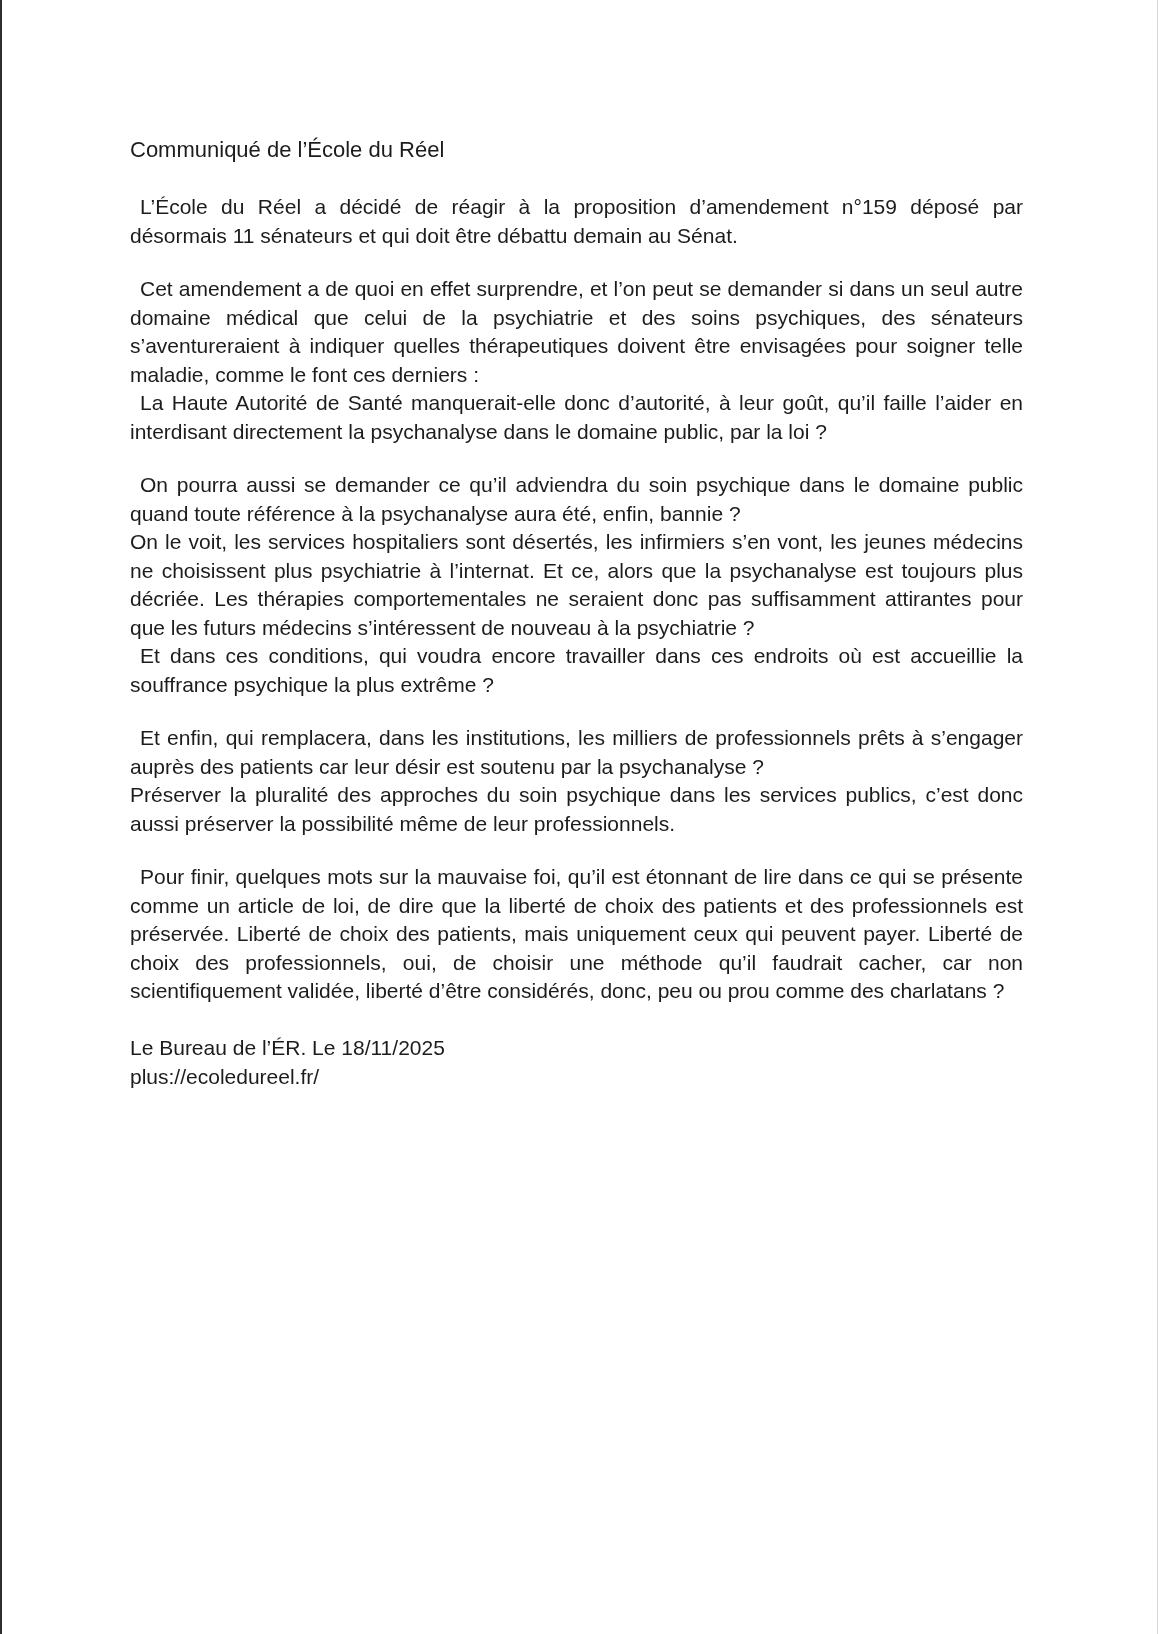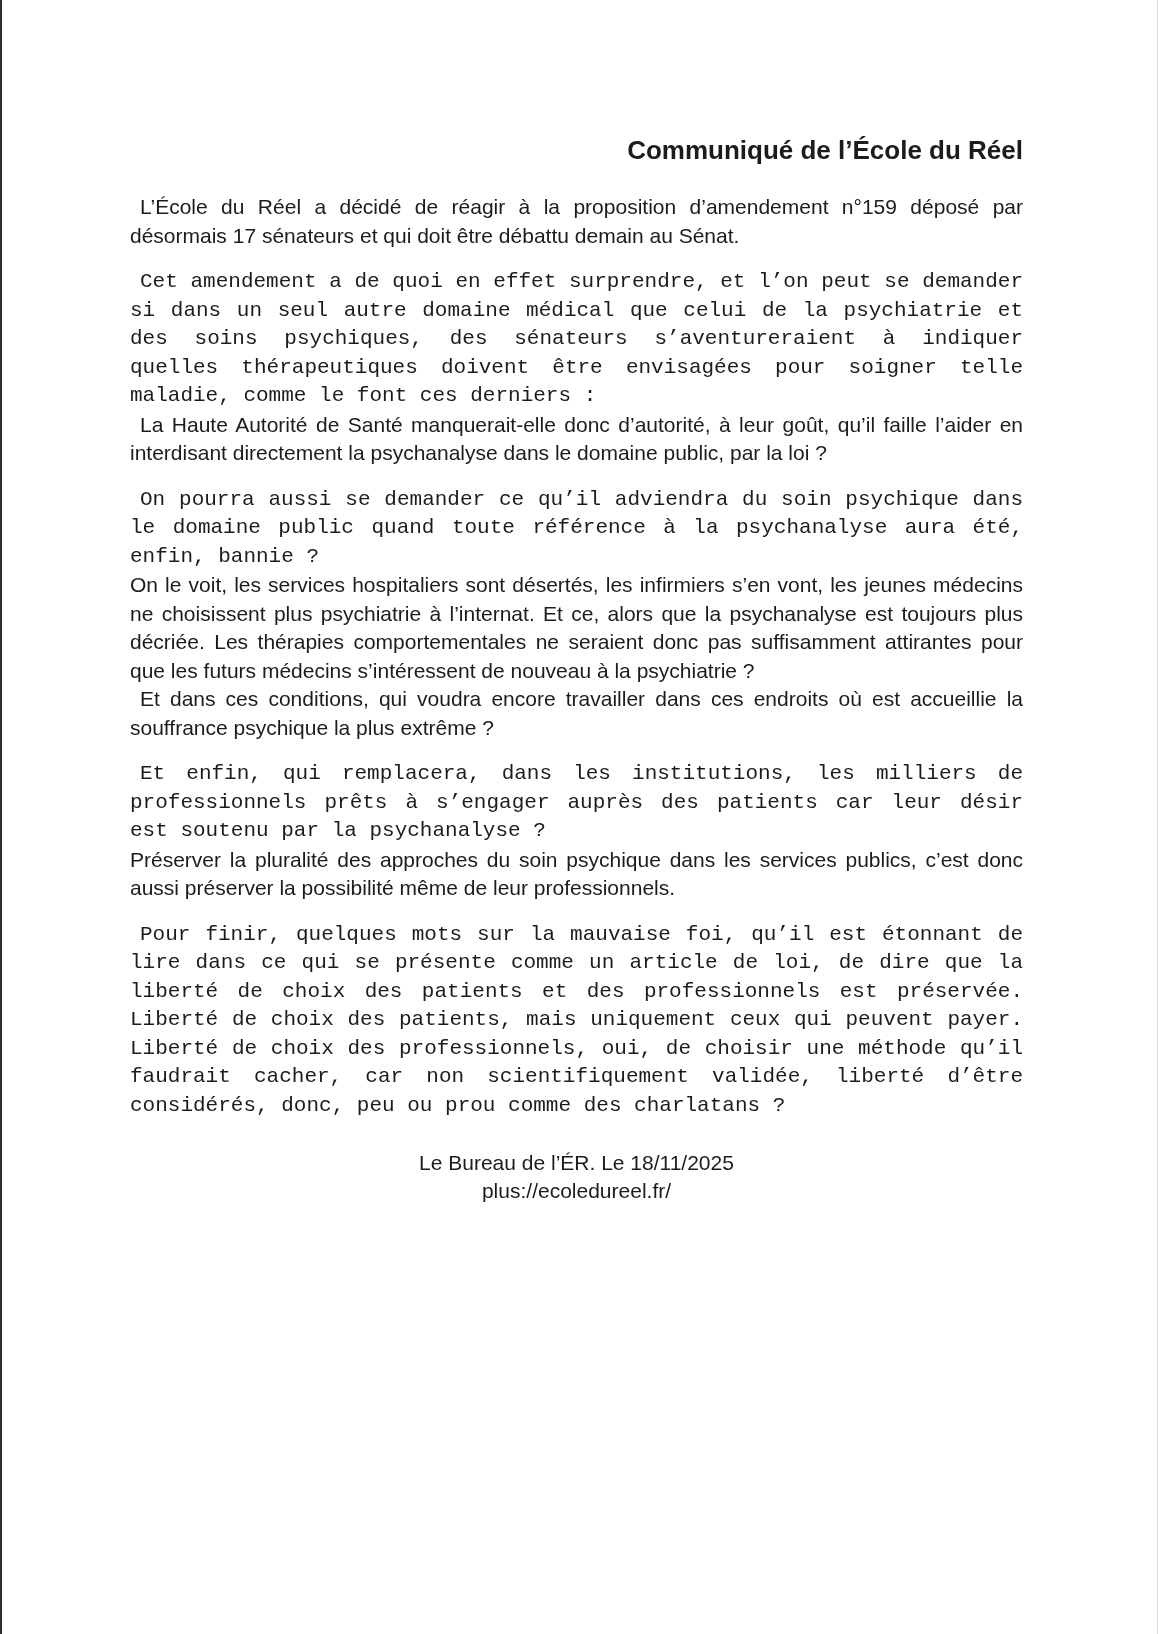--- a/index.html
+++ b/index.html
@@ -13,43 +13,43 @@
     border-left: 2px solid #2e2e2e;   
     border-right: 1px solid #d6d6d6;  
     overflow: hidden;
   }
   .page {
     padding: 136px 134px 0 128px;
     font-size: 21px;
     line-height: 28.5px;
   }
   .title {
-    font-size: 26px;
-    font-weight: 700;
-    text-align: right;
+    font-size: 22px;
+    font-weight: 400;
+    text-align: left;
     margin: 0 0 28.5px 0;
   }
   .para {
     margin: 0;
     text-align: justify;
   }
   .para.indent { text-indent: 10px; }
-  .gap { margin-top: 18px; font-family: Liberation Mono, monospace; }
+  .gap { margin-top: 25px; }
   .signature {
     margin-top: 28.5px;
-    text-align: center;
+    text-align: left;
   }
 </style>
 </head>
 <body>
 
 <div class="page">
   <h1 class="title">Communiqué de l’École du Réel</h1>
 
-  <p class="para indent">L’École du Réel a décidé de réagir à la proposition d’amendement n°159 déposé par désormais 17 sénateurs et qui doit être débattu demain au Sénat.</p>
+  <p class="para indent">L’École du Réel a décidé de réagir à la proposition d’amendement n°159 déposé par désormais 11 sénateurs et qui doit être débattu demain au Sénat.</p>
   <p class="para indent gap">Cet amendement a de quoi en effet surprendre, et l’on peut se demander si dans un seul autre domaine médical que celui de la psychiatrie et des soins psychiques, des sénateurs s’aventureraient à indiquer quelles thérapeutiques doivent être envisagées pour soigner telle maladie, comme le font ces derniers&nbsp;:</p>
   <p class="para indent">La Haute Autorité de Santé manquerait-elle donc d’autorité, à leur goût, qu’il faille l’aider en interdisant directement la psychanalyse dans le domaine public, par la loi&nbsp;?</p>
   <p class="para indent gap">On pourra aussi se demander ce qu’il adviendra du soin psychique dans le domaine public quand toute référence à la psychanalyse aura été, enfin, bannie&nbsp;?</p>
   <p class="para">On le voit, les services hospitaliers sont désertés, les infirmiers s’en vont, les jeunes médecins ne choisissent plus psychiatrie à l’internat. Et ce, alors que la psychanalyse est toujours plus décriée. Les thérapies comportementales ne seraient donc pas suffisamment attirantes pour que les futurs médecins s’intéressent de nouveau à la psychiatrie&nbsp;?</p>
   <p class="para indent">Et dans ces conditions, qui voudra encore travailler dans ces endroits où est accueillie la souffrance psychique la plus extrême&nbsp;?</p>
   <p class="para indent gap">Et enfin, qui remplacera, dans les institutions, les milliers de professionnels prêts à s’engager auprès des patients car leur désir est soutenu par la psychanalyse&nbsp;?</p>
   <p class="para">Préserver la pluralité des approches du soin psychique dans les services publics, c’est donc aussi préserver la possibilité même de leur professionnels.</p>
   <p class="para indent gap">Pour finir, quelques mots sur la mauvaise foi, qu’il est étonnant de lire dans ce qui se présente comme un article de loi, de dire que la liberté de choix des patients et des professionnels est préservée. Liberté de choix des patients, mais uniquement ceux qui peuvent payer. Liberté de choix des professionnels, oui, de choisir une méthode qu’il faudrait cacher, car non scientifiquement validée, liberté d’être considérés, donc, peu ou prou comme des charlatans&nbsp;?</p>
 
   <div class="signature">

